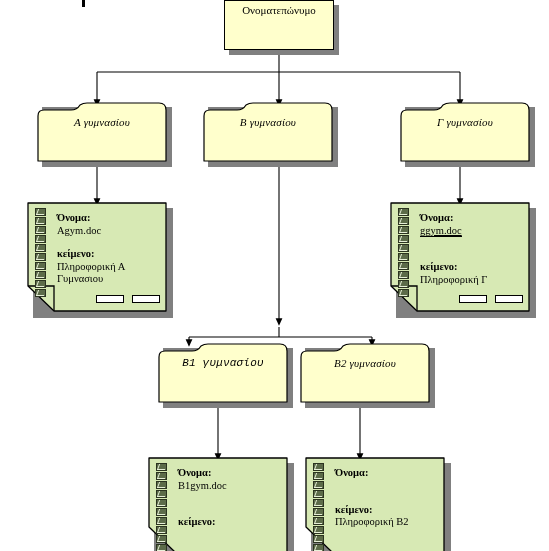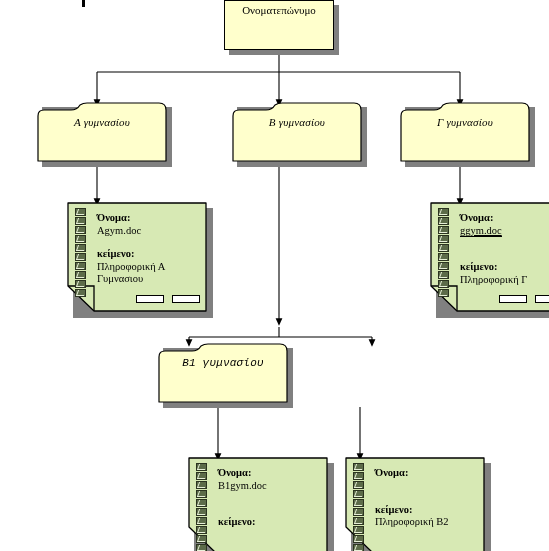--- a/index.html
+++ b/index.html
@@ -42,21 +42,21 @@
 
   
   .rootbox{position:absolute;width:110px;height:50px;}
   .rootbox .shadow{position:absolute;left:5px;top:5px;width:110px;height:50px;background:#808080;}
   .rootbox .body{position:absolute;left:0;top:0;width:110px;height:50px;
     background:#ffffcc;border:1px solid #000;box-sizing:border-box;}
   .rootbox .label{position:absolute;left:0;top:4px;width:110px;text-align:center;
     font-size:11px;color:#000;white-space:nowrap;}
 
   
-  .note{position:absolute;width:143px;height:110px;margin-left:40px;}
+  .note{position:absolute;width:143px;height:110px;}
   .note .shadow{position:absolute;left:6px;top:6px;width:140px;height:110px;background:#808080;}
   .note .body{position:absolute;left:0;top:0;width:140px;height:110px;}
   .note .checks{
     position:absolute;left:8px;top:6px;
     display:flex;flex-direction:column;gap:1px;
   }
   .chk{
     width:11px;height:8px;
     background:#5c6b49;
     border:1px solid #2b3320;
@@ -133,21 +133,21 @@
   </div>
 
   <div class="folder" style="left:37px;top:102px;">
     <div class="shadow"></div>
     <svg class="body" viewBox="0 0 130 60">
       <path d="M1,59 L1,14 Q1,8 7,8 L34,8 Q40,8 43,3 Q46,1 50,1 L122,1 Q129,1 129,8 L129,59 z" fill="#ffffcc" stroke="#000" stroke-width="1.2" stroke-linejoin="round"></path>
     </svg>
     <div class="label">Α γυμνασίου</div>
   </div>
 
-  <div class="folder" style="left:232px;top:102px;">
+  <div class="folder" style="left:203px;top:102px;">
     <div class="shadow"></div>
     <svg class="body" viewBox="0 0 130 60">
       <path d="M1,59 L1,14 Q1,8 7,8 L34,8 Q40,8 43,3 Q46,1 50,1 L122,1 Q129,1 129,8 L129,59 z" fill="#ffffcc" stroke="#000" stroke-width="1.2" stroke-linejoin="round"></path>
     </svg>
     <div class="label">Β γυμνασίου</div>
   </div>
 
   <div class="folder" style="left:400px;top:102px;">
     <div class="shadow"></div>
     <svg class="body" viewBox="0 0 130 60">
@@ -157,20 +157,27 @@
   </div>
 
   <div class="folder" style="left:158px;top:343px;font-family:Liberation Mono, monospace;">
     <div class="shadow"></div>
     <svg class="body" viewBox="0 0 130 60">
       <path d="M1,59 L1,14 Q1,8 7,8 L34,8 Q40,8 43,3 Q46,1 50,1 L122,1 Q129,1 129,8 L129,59 z" fill="#ffffcc" stroke="#000" stroke-width="1.2" stroke-linejoin="round"></path>
     </svg>
     <div class="label">Β1 γυμνασίου</div>
   </div>
 
+  <div class="folder" style="left:300px;top:343px;">
+    <div class="shadow"></div>
+    <svg class="body" viewBox="0 0 130 60">
+      <path d="M1,59 L1,14 Q1,8 7,8 L34,8 Q40,8 43,3 Q46,1 50,1 L122,1 Q129,1 129,8 L129,59 z" fill="#ffffcc" stroke="#000" stroke-width="1.2" stroke-linejoin="round"></path>
+    </svg>
+    <div class="label">Β2 γυμνασίου</div>
+  </div>
 
   <div class="note" style="left:27px;top:202px;">
     <div class="shadow"></div>
     <svg class="body" viewBox="0 0 140 110">
       <path d="M1,1 L139,1 L139,109 L27,109 L1,84 z" fill="#d7e9b4" stroke="#000" stroke-width="1.3" stroke-linejoin="round"></path>
       <path d="M1,84 L27,84 L27,109" fill="none" stroke="#000" stroke-width="1.3"></path>
     </svg>
     <div class="checks">
       <div class="chk"></div>
       <div class="chk"></div>

